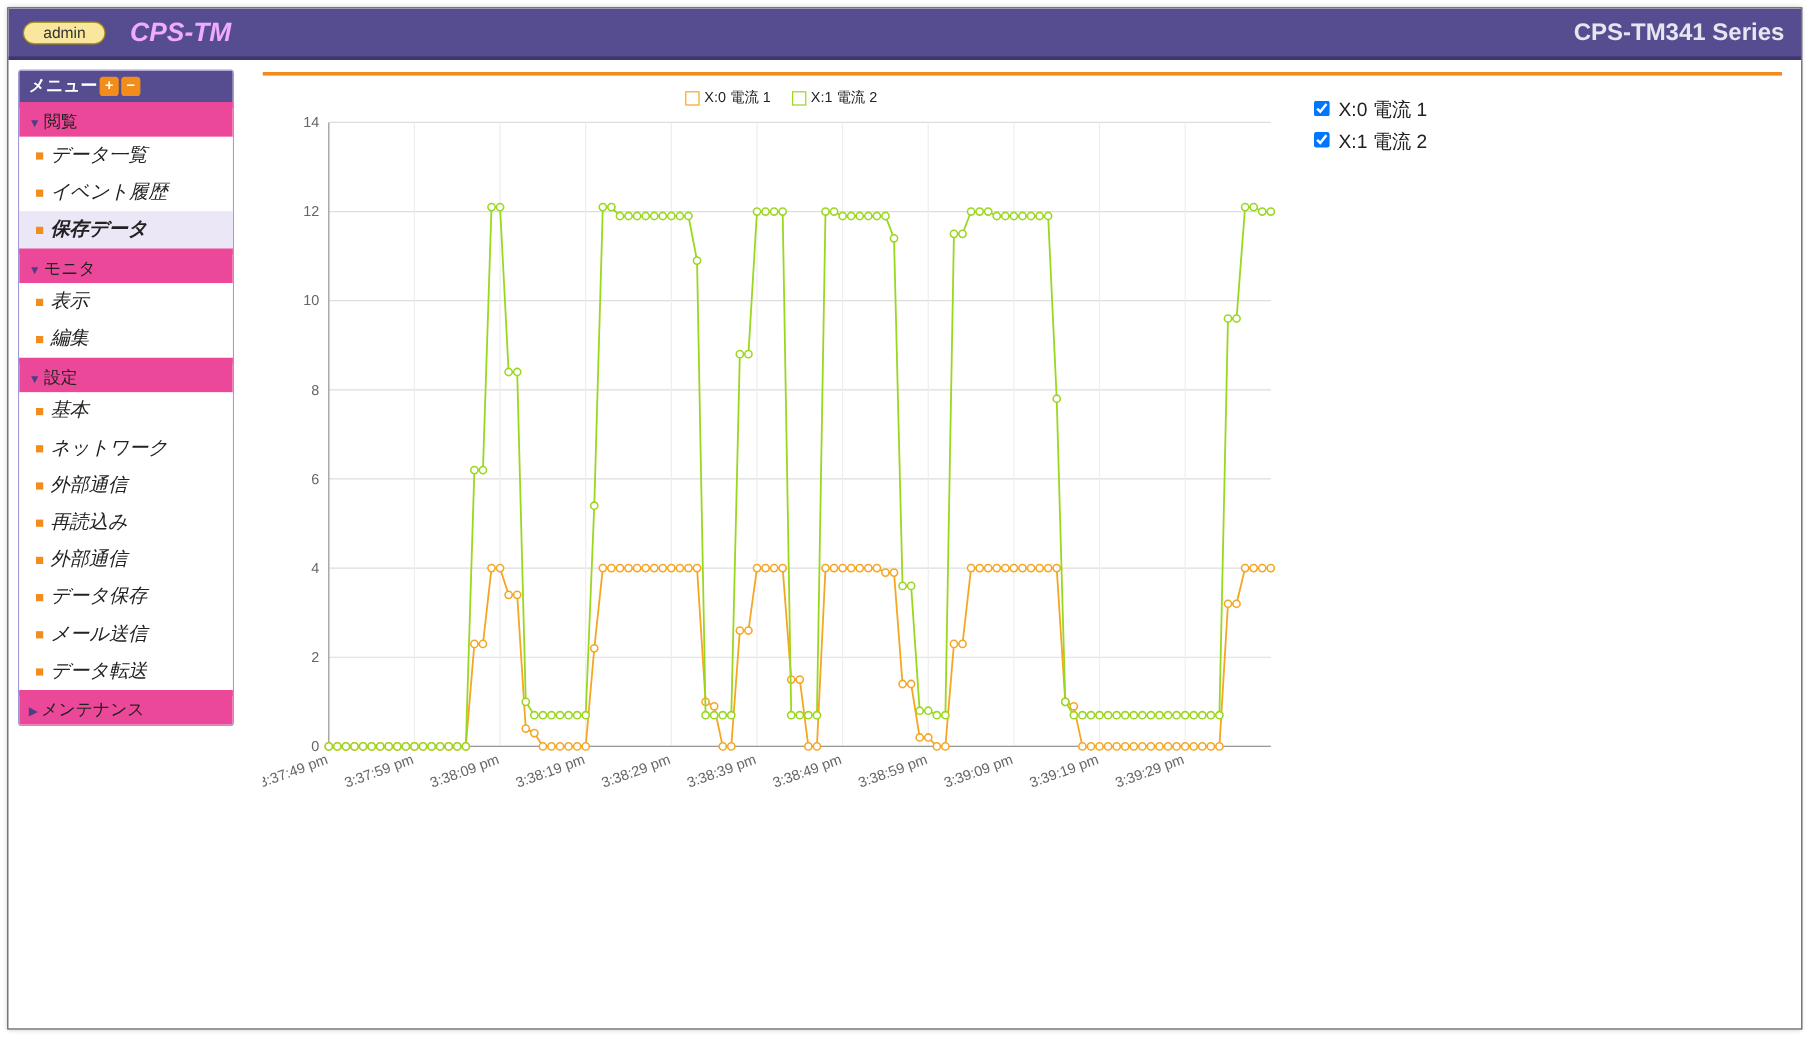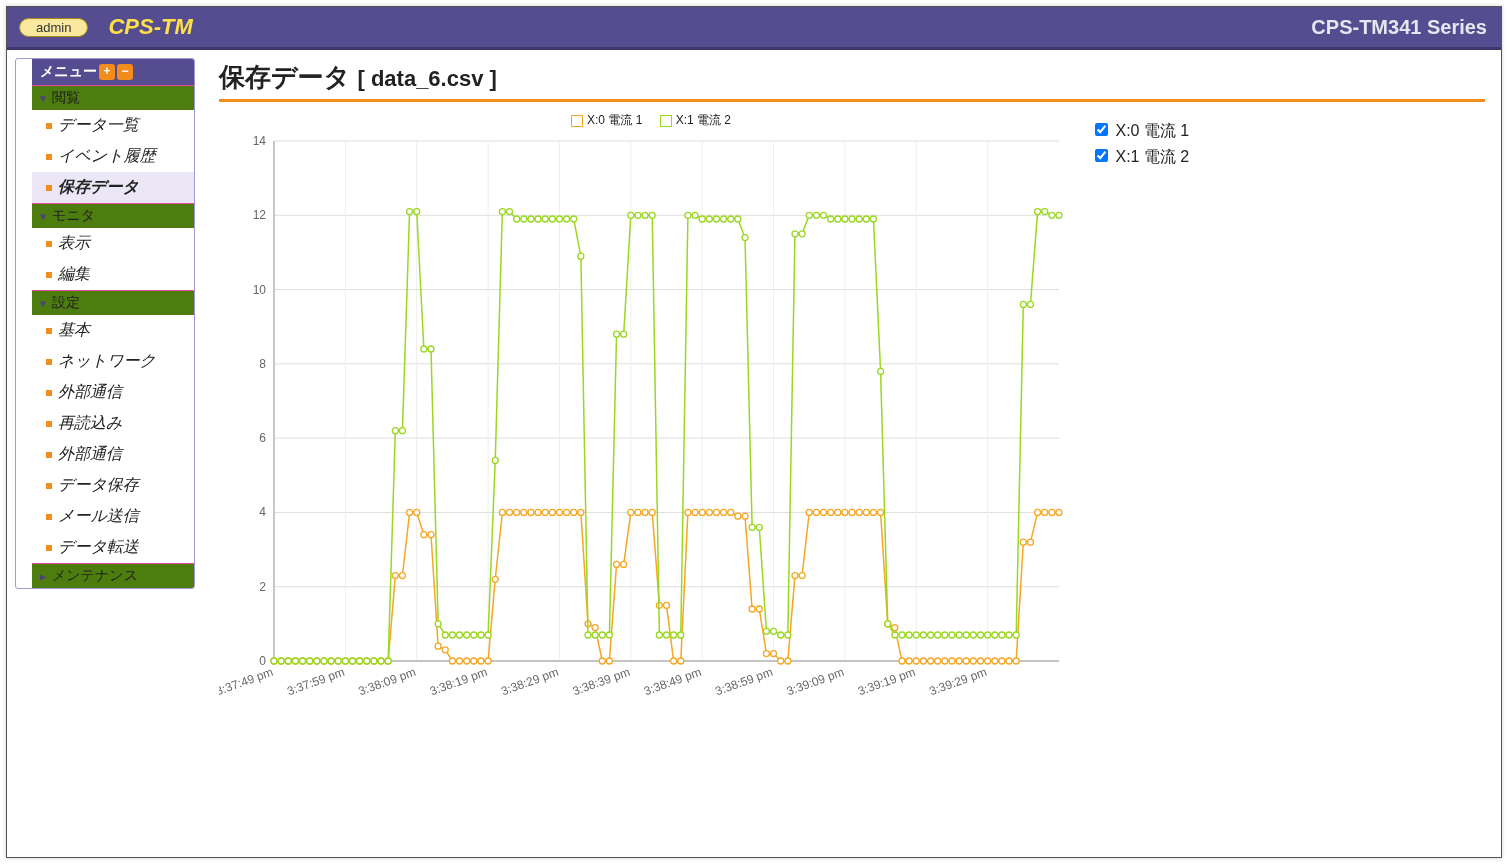--- a/index.html
+++ b/index.html
@@ -1,28 +1,28 @@
 <!DOCTYPE html>
 <html><head>
 <meta charset="utf-8">
 <style>
   html,body{margin:0;padding:0;font-family:"Meiryo","Hiragino Kaku Gothic Pro",sans-serif;font-size:14px;background:#fff;color:#222;}
   .frame{border:1px solid #555;margin:6px;box-shadow:0 0 4px rgba(0,0,0,.2);width:1494px;height:850px;display:flex;flex-direction:column;overflow:hidden;}
   .topbar{background:#564d90;color:#fff;display:flex;align-items:center;height:40px;padding:0 12px;border-bottom:3px solid #3e376b;position:relative;}
   .admin-pill{background:#f8e79d;color:#333;border:1px solid #a28c15;border-radius:10px;padding:1px 16px;font-size:13px;margin-right:20px;cursor:pointer;}
-  .brand{font-size:22px;font-weight:bold;font-style:italic;color:#fde047;}
+  .brand{font-size:22px;font-weight:bold;font-style:italic;color:#f0abfc;}
   .series{position:absolute;right:14px;font-size:20px;font-weight:bold;color:#e6e6f0;}
   .body{display:flex;flex:1;overflow:hidden;}
   
   .sidebar{width:180px;padding:8px;}
-  .menu-box{border:1px solid #a498d6;border-radius:3px;overflow:hidden;padding-left:16px;}
+  .menu-box{border:1px solid #a498d6;border-radius:3px;overflow:hidden;}
   .menu-hdr{background:#564d90;color:#fff;font-weight:bold;padding:4px 8px;display:flex;align-items:center;}
   .pm-btn{width:16px;height:16px;background:#f28c1d;color:#fff;font-size:12px;line-height:14px;text-align:center;border-radius:3px;margin-left:2px;cursor:pointer;}
   .pm-btn:first-of-type{margin-left:auto;}
-  .cat{background:#4d7c0f;padding:3px 8px;font-size:14px;cursor:pointer;border-top:1px solid #ec4899;font-family:Liberation Mono, monospace;}
+  .cat{background:#ec4899;padding:3px 8px;font-size:14px;cursor:pointer;border-top:5px solid #ec4899;}
   .cat::before{content:"▼ ";font-size:10px;color:#4c4085;}
   .cat.collapsed::before{content:"▶ ";}
   .item{padding:5px 8px 5px 26px;font-size:16px;cursor:pointer;position:relative;background:#fff;font-style:italic;}
   .item::before{content:"";position:absolute;left:14px;top:50%;transform:translateY(-50%);width:6px;height:6px;background:#f28c1d;}
   .item.active{background:#ece7f6;font-weight:bold;}
   
   .main{flex:1;padding:10px 16px;overflow:hidden;display:flex;flex-direction:column;}
   h1{margin:0 0 4px 0;font-size:26px;}
   h1 .sub{font-size:22px;}
   .orange-rule{height:3px;background:#f28c1d;margin-bottom:10px;}
@@ -70,24 +70,20 @@
             <div class="item">再読込み</div>
             <div class="item">外部通信</div>
             <div class="item">データ保存</div>
             <div class="item">メール送信</div>
             <div class="item">データ転送</div>
             <div class="cat collapsed">メンテナンス</div>
           </div>
       </div>
     </div>
     <div class="main">
-      <h1>
-        <span>保存データ</span>
-        <span class="sub">[ data_6.csv ]</span>
-      </h1>
       <div class="orange-rule"></div>
       <div class="chart-row">
         <div>
           <div class="legend-top">
             <span class="lg-sq" id="lg0" style="border-color: rgb(245, 166, 35);"></span><span>X:0 電流 1</span>
             <span class="lg-sq" id="lg1" style="border-color: rgb(154, 216, 31);"></span><span>X:1 電流 2</span>
           </div>
           <svg id="chart" width="850" height="600">
               <line x1="55" x2="840" y1="530" y2="530" stroke="#ddd"></line>
               <text x="47" y="534" text-anchor="end" class="axis-tick">0</text>

